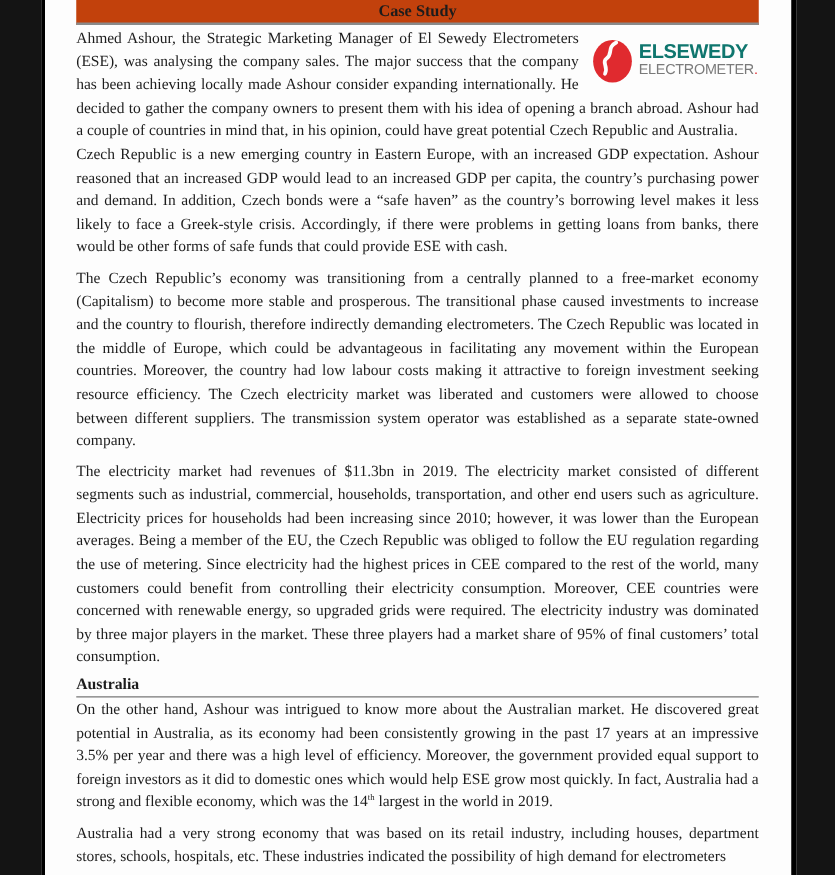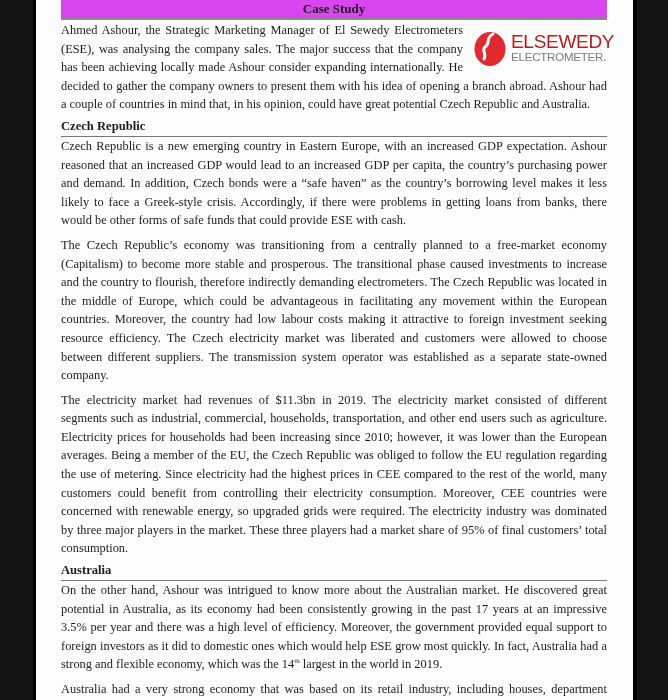--- a/index.html
+++ b/index.html
@@ -14,21 +14,21 @@
   .right-strip { position: absolute; right: 0; top: 0; width: 31px; height: 700px; background: #141414; }
   .page {
     position: absolute; left: 33px; top: 0; width: 604px; height: 700px;
     background: #fdfdfd;
     border-left: 3px solid #000;
     border-right: 4px solid #000;
     box-sizing: border-box;
   }
   .content { position: absolute; left: 25px; top: 0; width: 546px; }
   .title-bar {
-    background: #d946ef;
+    background: #c2410c;
     border-bottom: 2px solid #8a8a8a;
     height: 18px;
     text-align: center;
     font-weight: bold;
     font-size: 13px;
     line-height: 18px;
     margin-top: 0;
   }
   p {
     margin: 0;
@@ -39,21 +39,21 @@
   }
   .intro-wrap { position: relative; margin-top: 1px; }
   .logo {
     float: right;
     width: 140px; height: 50px;
     margin: 2px -6px 0 10px;
     display: flex; align-items: center;
   }
   .logo-mark { width: 34px; height: 38px; flex: none; }
   .logo-text { margin-left: 4px; line-height: 1; font-family: "Liberation Sans", "DejaVu Sans", sans-serif; }
-  .logo-name { color: #b91c1c; font-weight: normal; font-size: 19px; letter-spacing: -0.3px; display: block; }
+  .logo-name { color: #0f766e; font-weight: bold; font-size: 16px; letter-spacing: -0.3px; display: block; }
   .logo-sub { color: #7a7a7a; font-weight: normal; font-size: 11.5px; letter-spacing: -0.2px; display: block; margin-top: 1px; }
   .logo-sub .dot { color: #e02a2f; }
   .section-heading {
     font-weight: bold; font-size: 12.6px;
     margin-top: 4px;
     padding-bottom: 1px;
     border-bottom: 1.5px solid #777;
     line-height: 17px;
   }
   .para-gap { margin-top: 6px; }
@@ -77,21 +77,20 @@
           <path d="M20 5 C12 9, 18 14, 12 18 C8 21, 14 24, 11 30" stroke="#fdfdfd" stroke-width="3" fill="none" stroke-linecap="round"></path>
         </svg>
         <div class="logo-text">
           <span class="logo-name">ELSEWEDY</span>
           <span class="logo-sub"><span>ELECTROMETER</span><span class="dot">.</span></span>
         </div>
       </div>
       <p>Ahmed Ashour, the Strategic Marketing Manager of El Sewedy Electrometers (ESE), was analysing the company sales. The major success that the company has been achieving locally made Ashour consider expanding internationally. He decided to gather the company owners to present them with his idea of opening a branch abroad. Ashour had a couple of countries in mind that, in his opinion, could have great potential Czech Republic and Australia.</p>
     </div>
 
-    <div class="section-heading">Czech Republic</div>
     <p>Czech Republic is a new emerging country in Eastern Europe, with an increased GDP expectation. Ashour reasoned that an increased GDP would lead to an increased GDP per capita, the country’s purchasing power and demand. In addition, Czech bonds were a “safe haven” as the country’s borrowing level makes it less likely to face a Greek-style crisis. Accordingly, if there were problems in getting loans from banks, there would be other forms of safe funds that could provide ESE with cash.</p>
     <p class="para-gap">The Czech Republic’s economy was transitioning from a centrally planned to a free-market economy (Capitalism) to become more stable and prosperous. The transitional phase caused investments to increase and the country to flourish, therefore indirectly demanding electrometers. The Czech Republic was located in the middle of Europe, which could be advantageous in facilitating any movement within the European countries. Moreover, the country had low labour costs making it attractive to foreign investment seeking resource efficiency. The Czech electricity market was liberated and customers were allowed to choose between different suppliers. The transmission system operator was established as a separate state-owned company.</p>
     <p class="para-gap">The electricity market had revenues of $11.3bn in 2019. The electricity market consisted of different segments such as industrial, commercial, households, transportation, and other end users such as agriculture. Electricity prices for households had been increasing since 2010; however, it was lower than the European averages. Being a member of the EU, the Czech Republic was obliged to follow the EU regulation regarding the use of metering. Since electricity had the highest prices in CEE compared to the rest of the world, many customers could benefit from controlling their electricity consumption. Moreover, CEE countries were concerned with renewable energy, so upgraded grids were required. The electricity industry was dominated by three major players in the market. These three players had a market share of 95% of final customers’ total consumption.</p>
 
     <div class="section-heading">Australia</div>
     <p><span>On the other hand, Ashour was intrigued to know more about the Australian market. He discovered great potential in Australia, as its economy had been consistently growing in the past 17 years at an impressive 3.5% per year and there was a high level of efficiency. Moreover, the government provided equal support to foreign investors as it did to domestic ones which would help ESE grow most quickly. In fact, Australia had a strong and flexible economy, which was the 14</span><sup>th</sup><span> largest in the world in 2019.</span></p>
     <p class="para-gap">Australia had a very strong economy that was based on its retail industry, including houses, department stores, schools, hospitals, etc. These industries indicated the possibility of high demand for electrometers</p>
 
   </div>
 </div>

